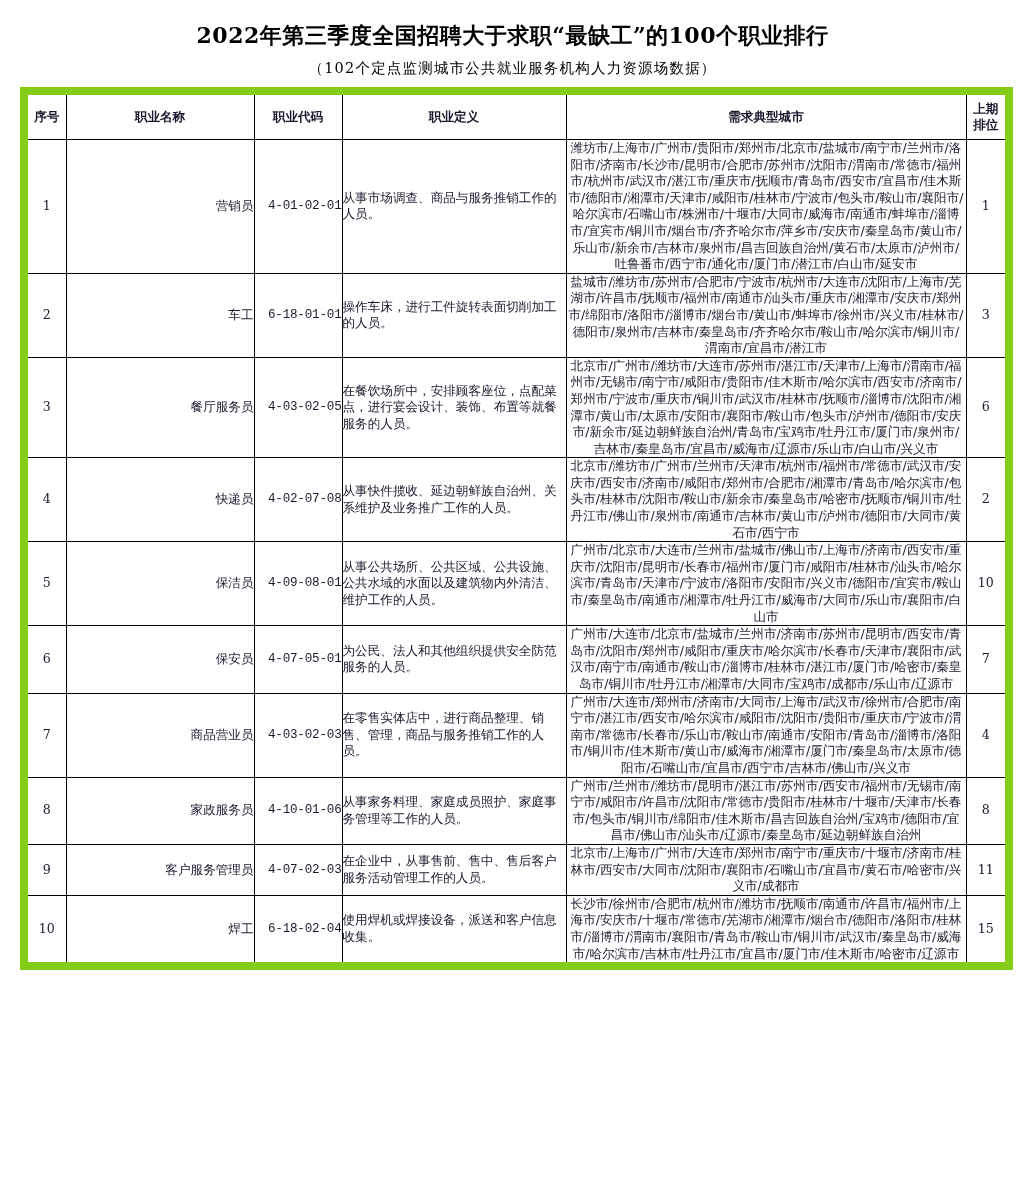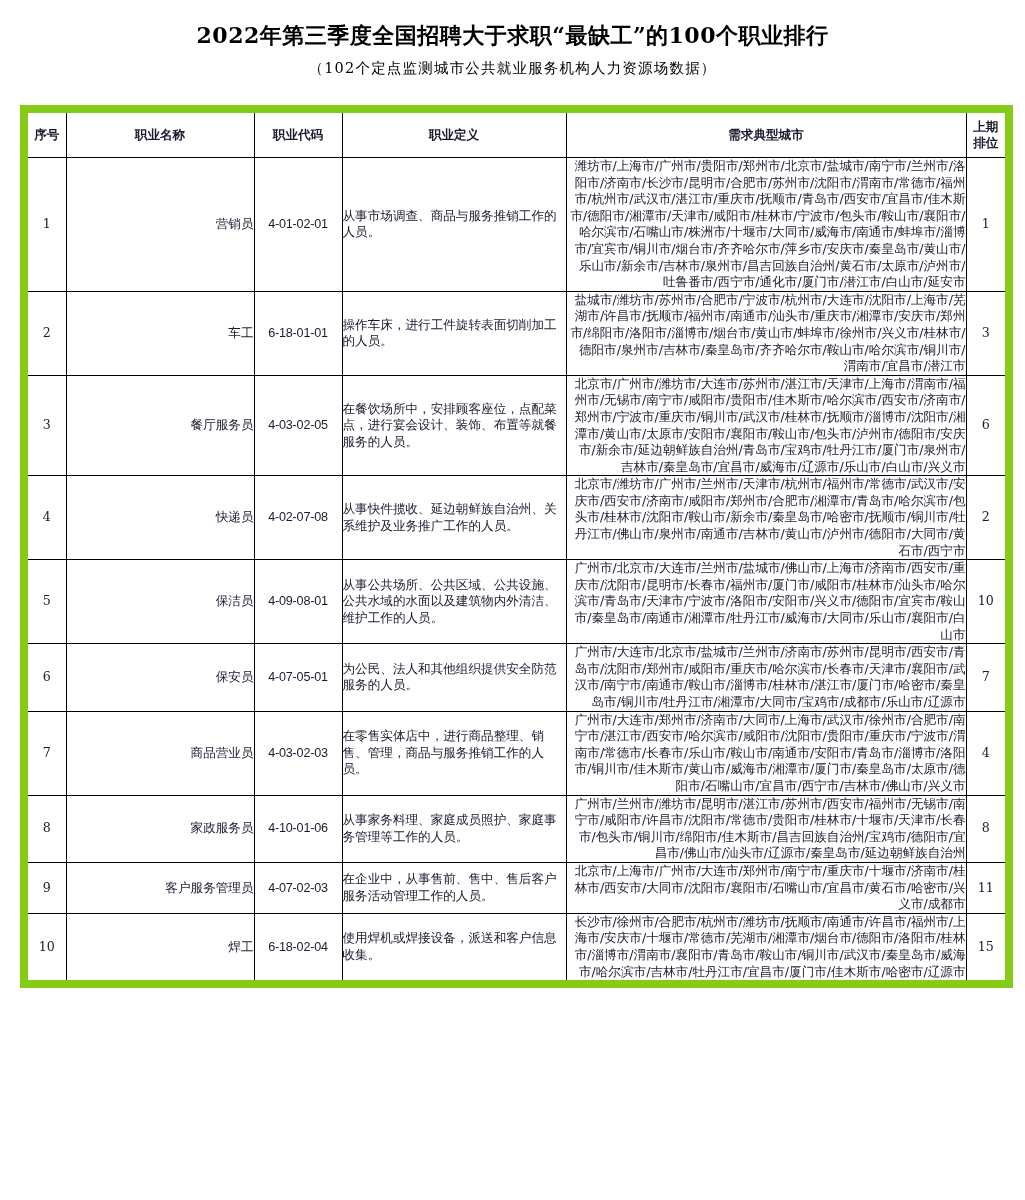--- a/index.html
+++ b/index.html
@@ -29,21 +29,21 @@
     padding-top: 20px;
     line-height: 30px;
     color: #000;
   }
   .doc-subtitle {
     text-align: center;
     font-family: "DejaVu Serif", "Liberation Serif", serif;
     font-size: 14.5px;
     letter-spacing: 1.2px;
     padding-top: 9px;
-    padding-bottom: 27px;
+    padding-bottom: 9px;
     color: #000;
   }
   table.rank-table {
     border-collapse: collapse;
     table-layout: fixed;
     width: 985px;
     margin: 0 0 0 20px;
     border: 8px solid #84cc16;
   }
   table.rank-table th,
@@ -78,34 +78,34 @@
     font-family: "DejaVu Serif", "Liberation Serif", serif;
     font-size: 13px;
   }
   td.name-cell {
     text-align: right;
     padding-left: 13px;
     font-family: "DejaVu Sans", "Liberation Sans", sans-serif;
     font-size: 13px;
   }
   td.code-cell {
-    text-align: center;
-    font-family: Liberation Sans, sans-serif;
+    text-align: right;
+    font-family: Liberation Mono, monospace;
     font-size: 12.8px;
     letter-spacing: -0.2px;
   }
   td.def-cell {
     text-align: left;
     padding: 3px 4px 3px 5px;
     font-family: "DejaVu Sans", "Liberation Sans", sans-serif;
     font-size: 12.6px;
     line-height: 17.5px;
   }
   td.cities-cell {
-    text-align: right;
+    text-align: center;
     padding: 3px 4px 3px 5px;
     font-family: "DejaVu Sans", "Liberation Sans", sans-serif;
     font-size: 12.6px;
     line-height: 17.3px;
     word-break: break-all;
   }
   td.prev-cell {
     text-align: center;
     font-family: "DejaVu Serif", "Liberation Serif", serif;
     font-size: 13px;

